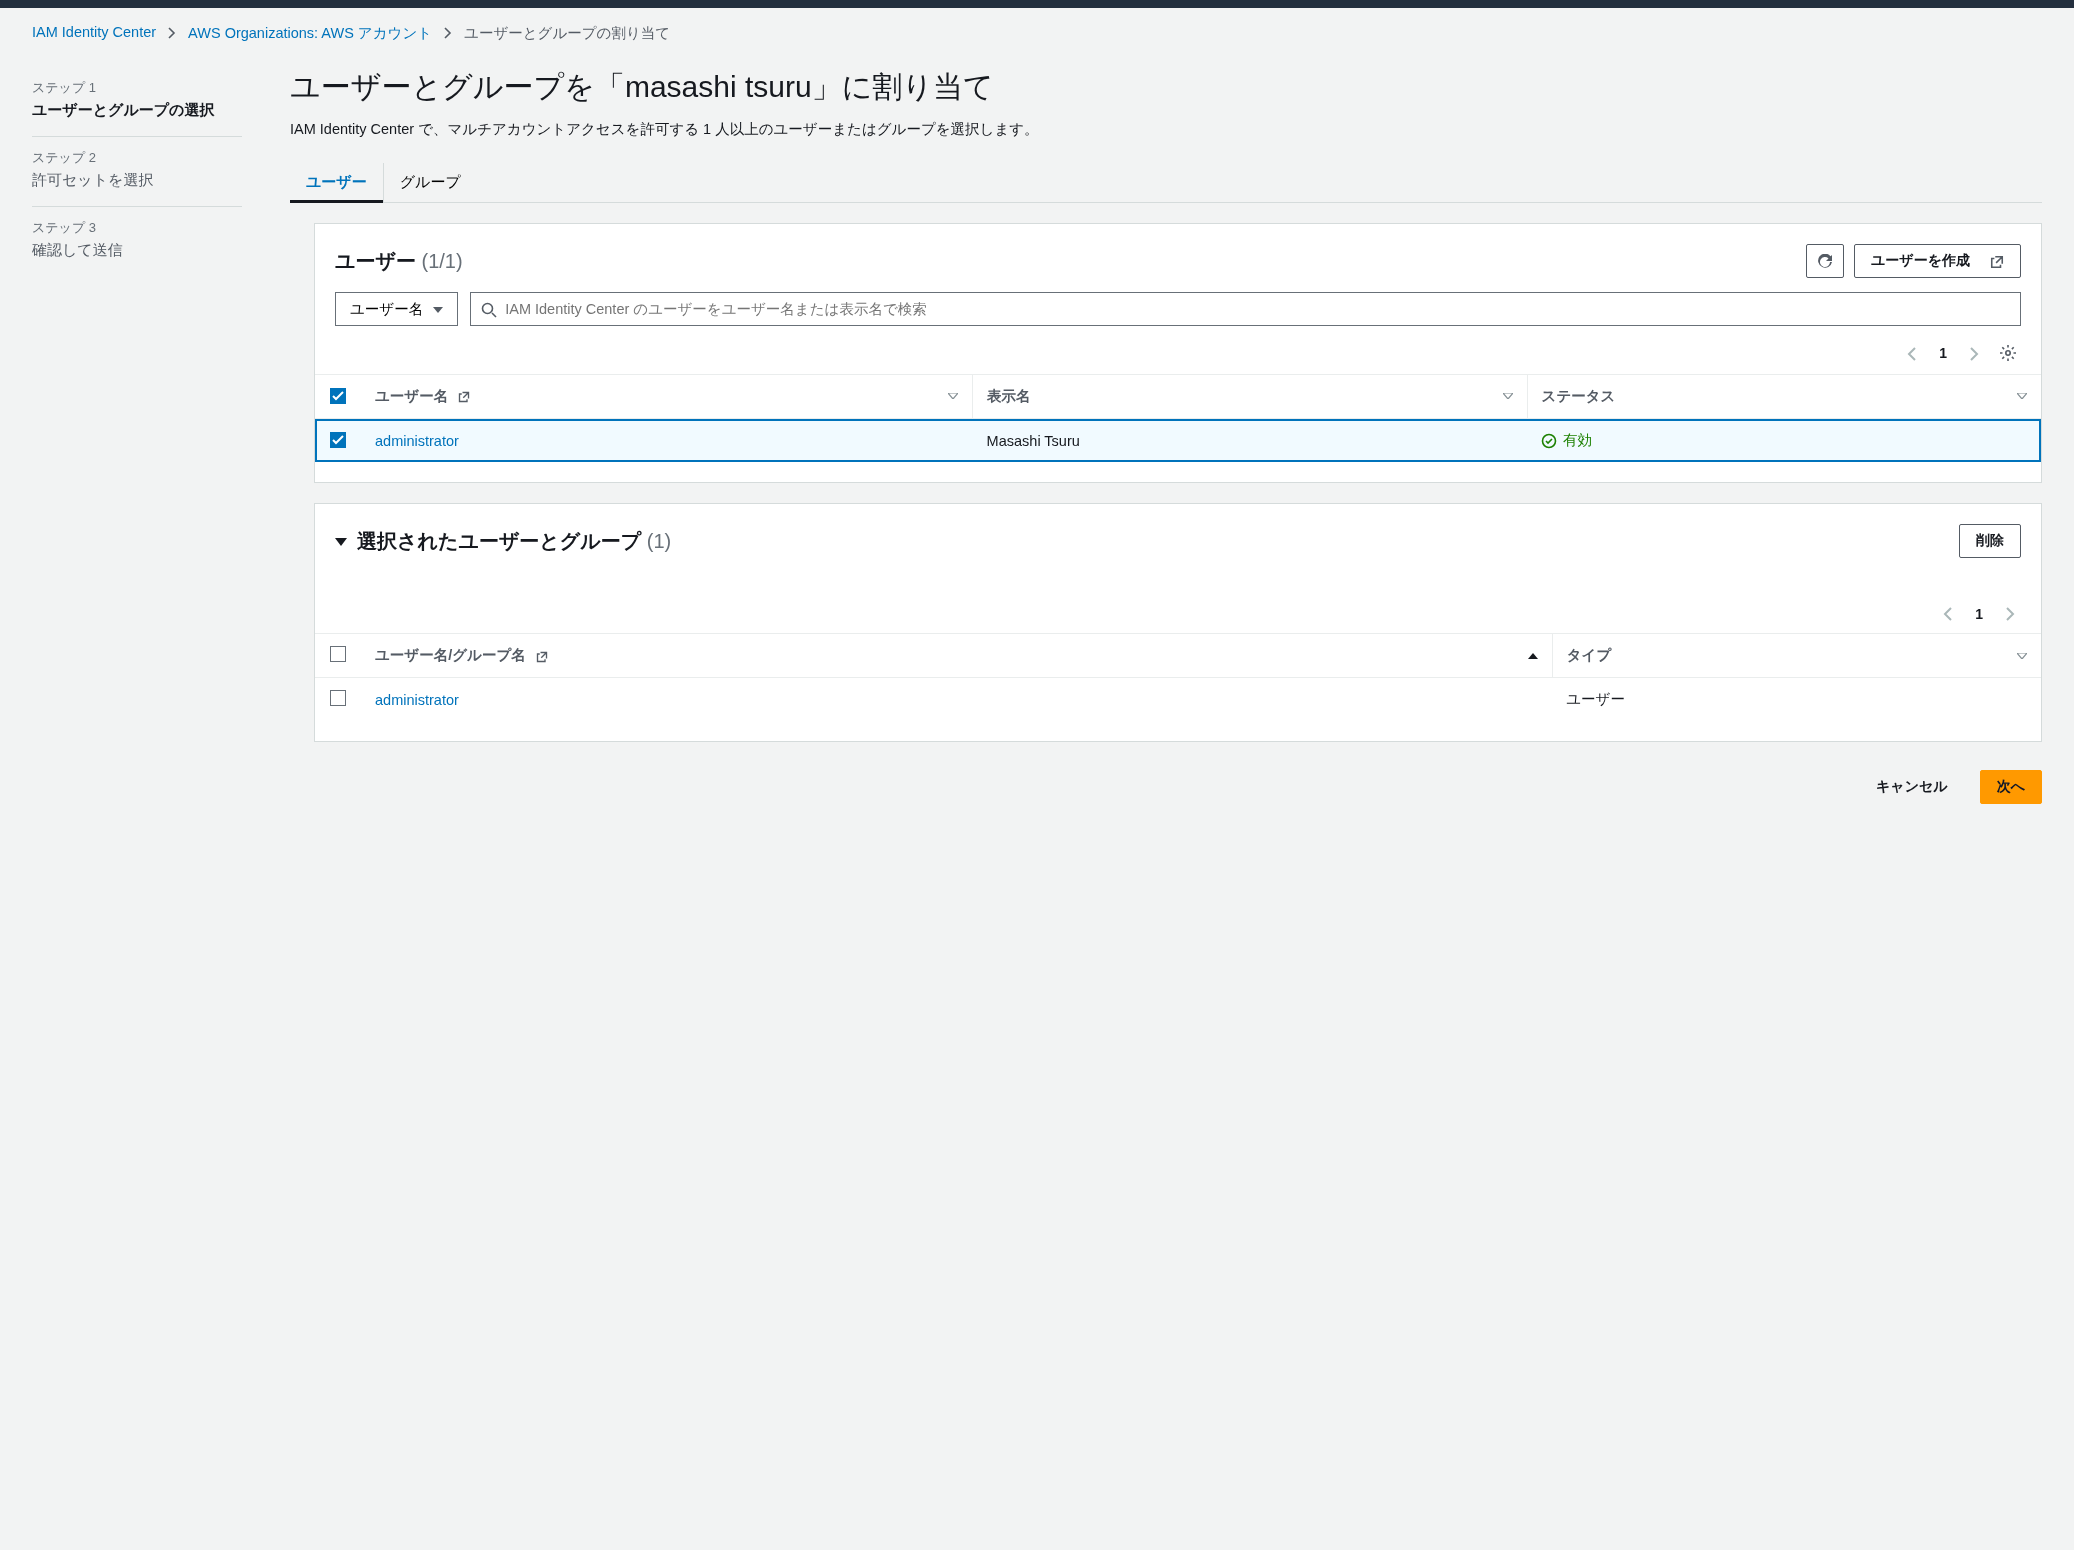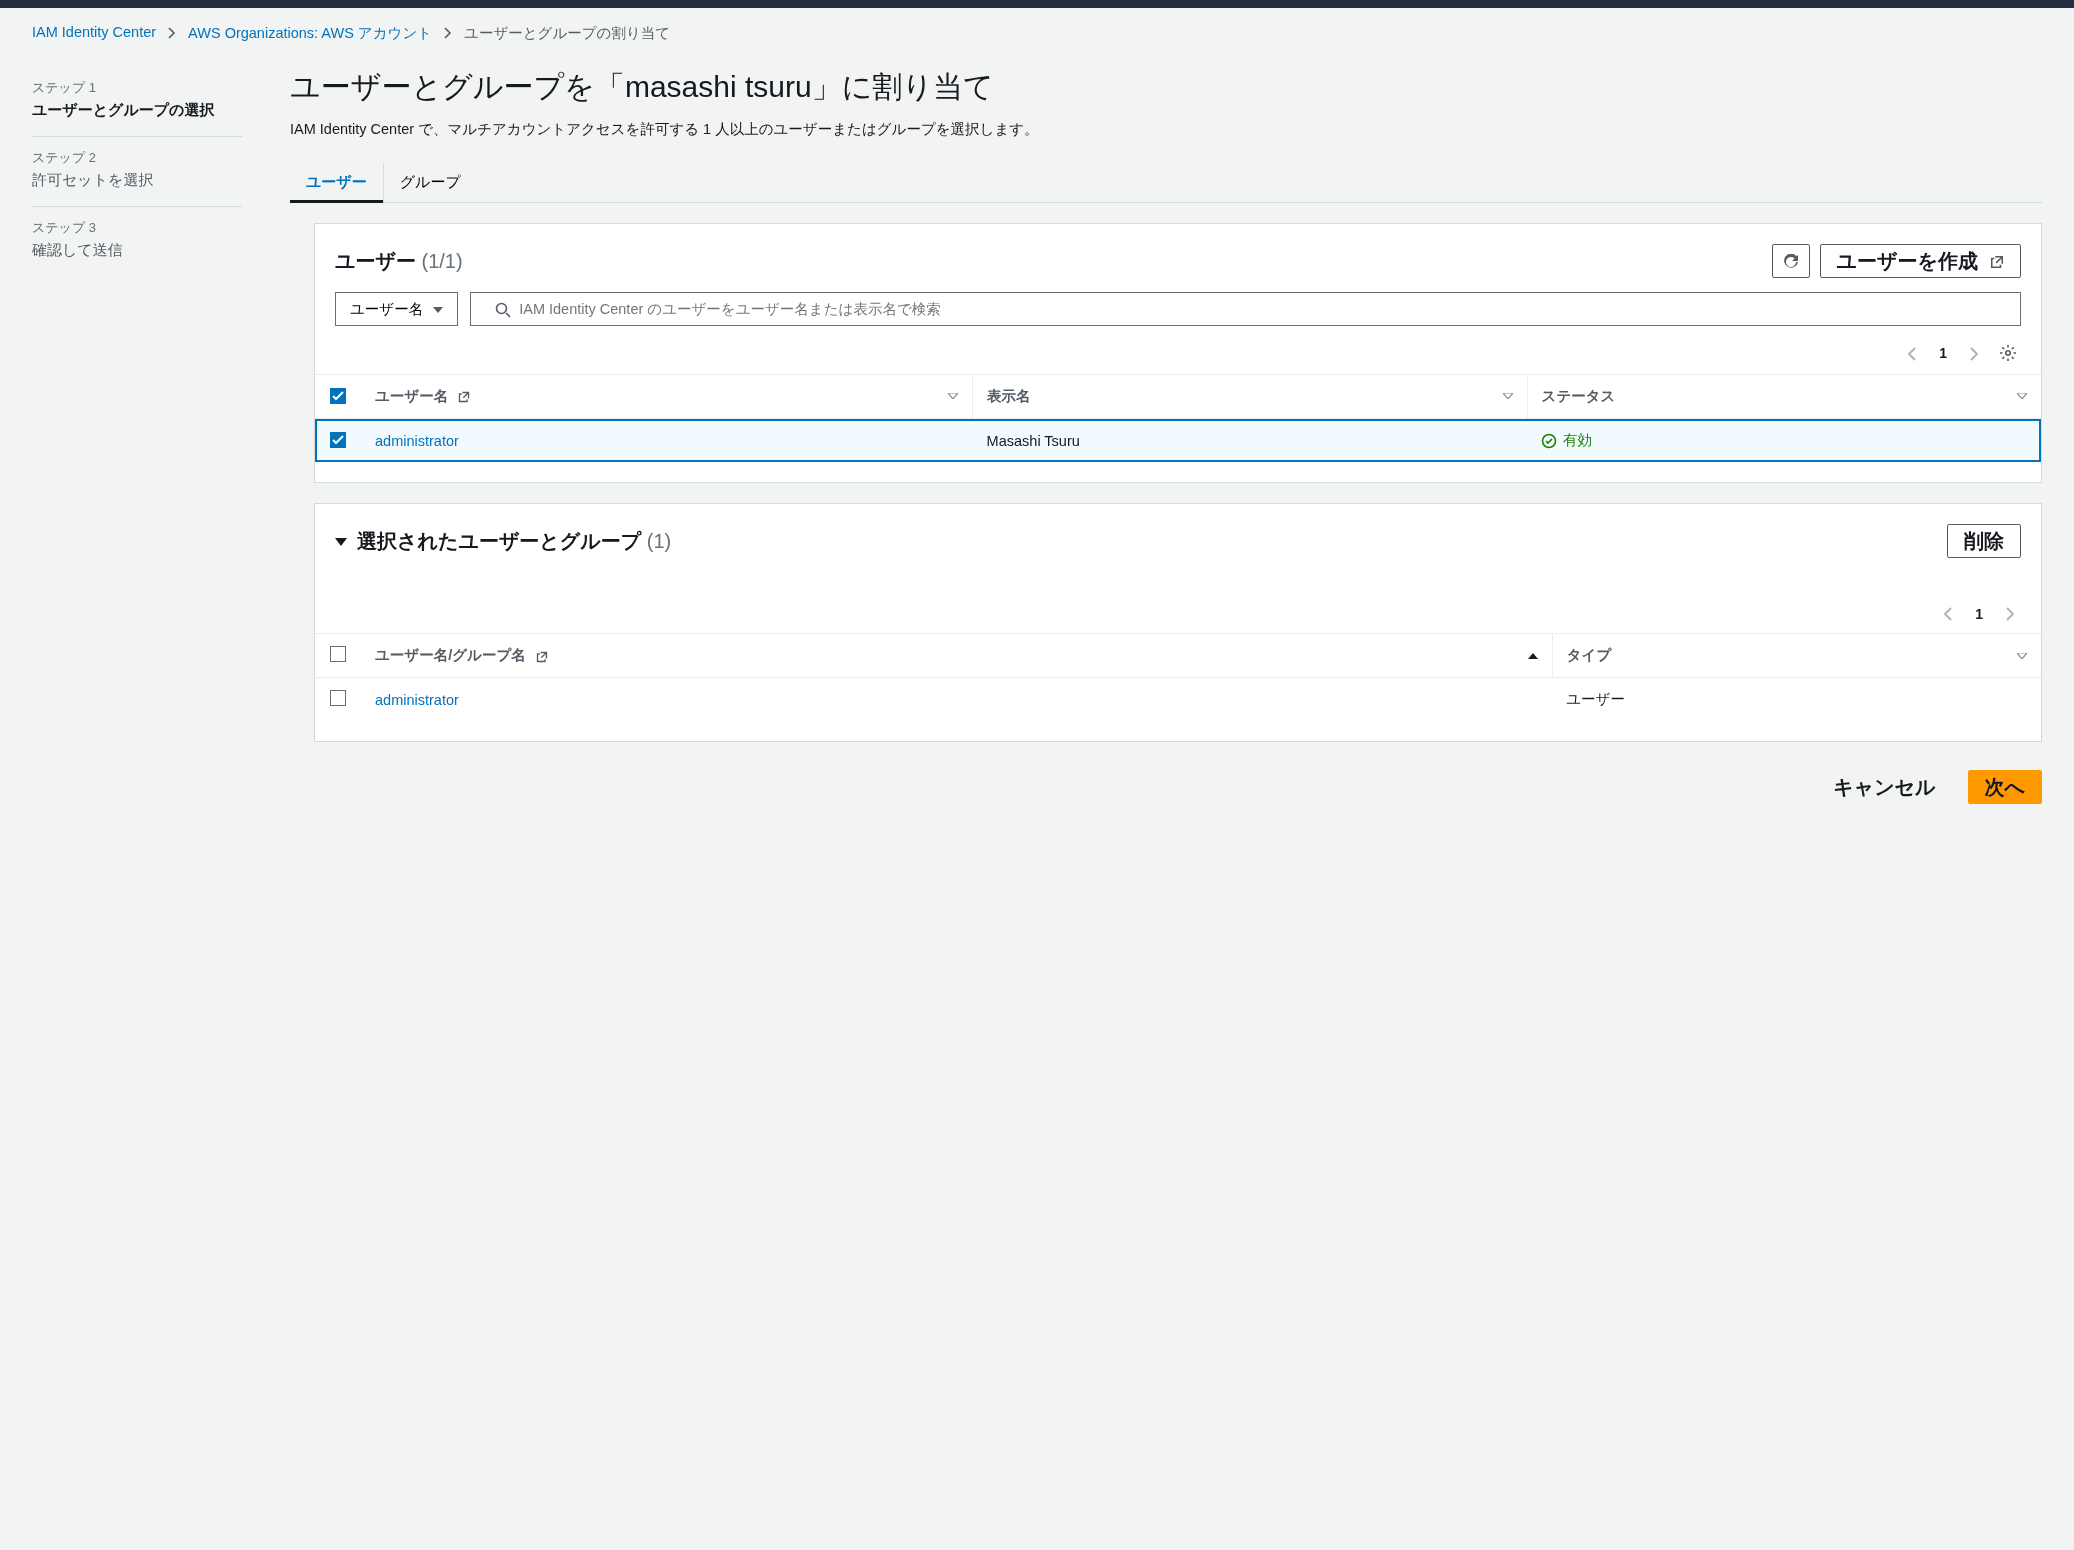--- a/index.html
+++ b/index.html
@@ -71,26 +71,26 @@
     padding: 0 20px 14px;
     gap: 12px;
   }
   .panel-title { font-size: 20px; font-weight: 700; }
   .panel-title .count { color: #687078; font-weight: 400; }
   .header-actions { display: flex; gap: 10px; }
 
   .btn {
     display: inline-flex;
     align-items: center;
-    gap: 12px;
+    gap: 20px;
     border: 1px solid #545b64;
     background: #fff;
     color: #16191f;
     padding: 6px 16px;
-    font-size: 20px;
+    font-size: 14px;
     font-weight: 700;
     border-radius: 2px;
     cursor: pointer;
     height: 34px;
     text-align: center;
   }
   .btn.icon-only { padding: 6px 10px; }
   .btn.primary {
     background: #ff9900;
     border-color: #ff9900;
@@ -109,21 +109,21 @@
   .select-btn {
     display: inline-flex; align-items: center; gap: 10px;
     border: 1px solid #687078; background: #fff; height: 34px;
     padding: 0 14px; font-size: 14.5px; cursor: pointer;
   }
   .search-box {
     flex: 1;
     display: flex; align-items: center;
     border: 1px solid #687078;
     height: 34px;
-    padding: 0 24px;
+    padding: 0 10px;
   }
   .search-box input {
     border: none; outline: none; flex: 1; font-size: 14.5px;
     background: transparent;
   }
   .search-box .icon { color: #545b64; margin-right: 8px; }
 
   .toolbar-right {
     display: flex; align-items: center; gap: 10px;
     padding: 0 20px 8px; justify-content: flex-end;

